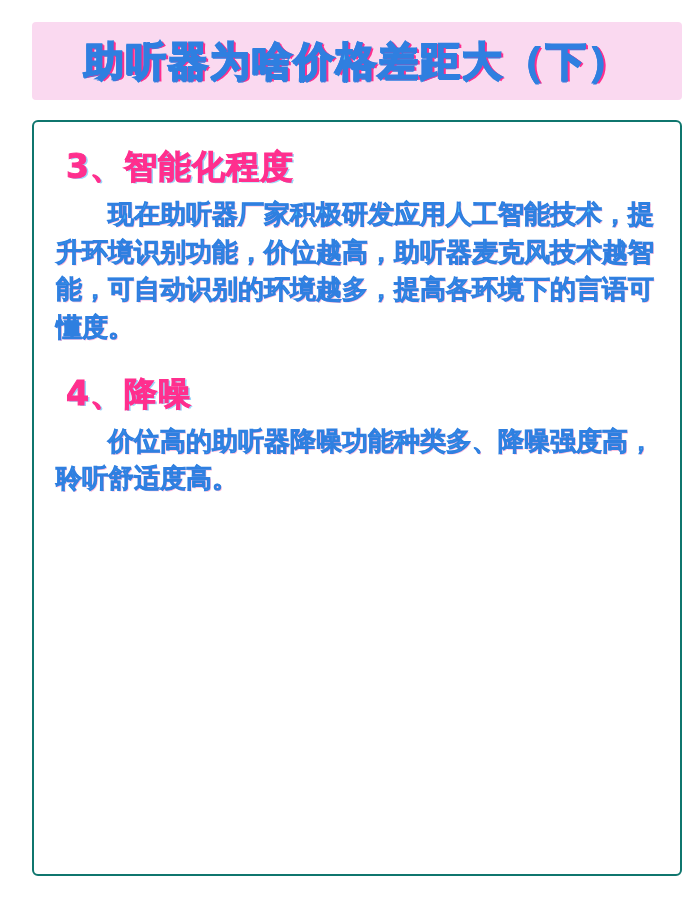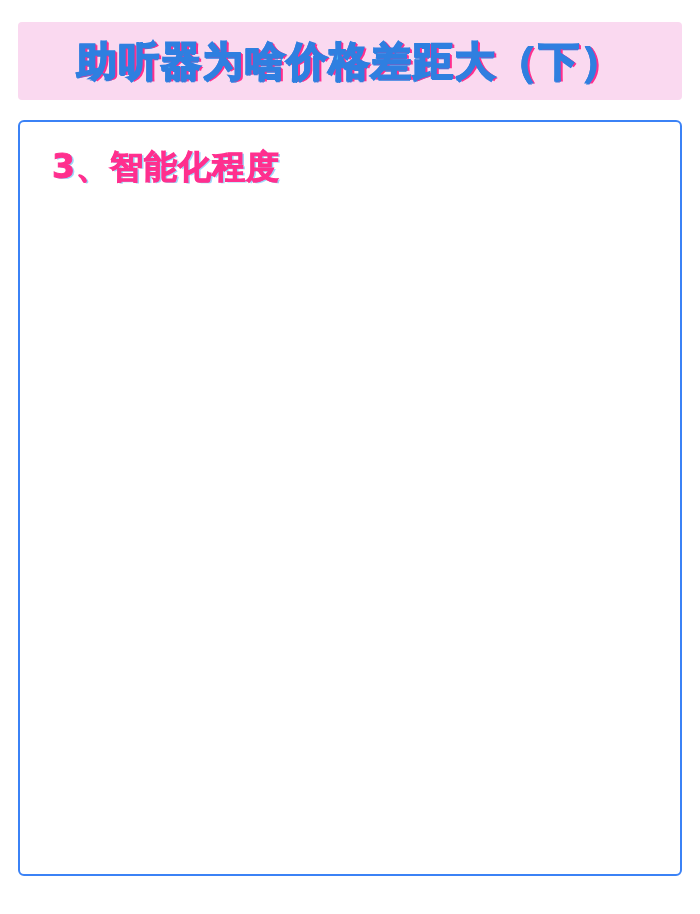--- a/index.html
+++ b/index.html
@@ -12,21 +12,21 @@
     background: #ffffff;
     font-family: "DejaVu Sans", "Liberation Sans", sans-serif;
     overflow: hidden;
   }
   .poster {
     position: relative;
     width: 700px;
     height: 914px;
     box-sizing: border-box;
     background: #ffffff;
-    padding: 22px 18px 18px 18px;
+    padding: 22px 18px 18px 32px;
   }
   
   .title-banner {
     width: 100%;
     height: 78px;
     background: #fad9f0;
     border-radius: 4px;
     display: flex;
     align-items: center;
     justify-content: center;
@@ -45,21 +45,21 @@
        0 2px 0 #2f7fe0;
     white-space: nowrap;
     font-family: "DejaVu Sans", "Liberation Sans", sans-serif;
   }
   
   .card {
     margin-top: 20px;
     width: 100%;
     height: 756px;
     box-sizing: border-box;
-    border: 2px solid #3b82f6;
+    border: 2px solid #0f766e;
     border-radius: 6px;
     background: #ffffff;
     padding: 18px 22px 10px 22px;
     overflow: hidden;
   }
   .section {
     margin-bottom: 6px;
   }
   .section-heading {
     font-size: 33px;
@@ -92,24 +92,29 @@
 <div class="poster">
 
   <div class="title-banner">
     <div class="title-text">助听器为啥价格差距大（下）</div>
   </div>
 
   <div class="card">
 
     <div class="section">
       <div class="section-heading">3、智能化程度</div>
+      <p class="section-body">现在助听器厂家积极研发应用人工智能技术，提升环境识别功能，价位越高，助听器麦克风技术越智能，可自动识别的环境越多，提高各环境下的言语可懂度。</p>
     </div>
 
     <div class="spacer-sm"></div>
 
+    <div class="section">
+      <div class="section-heading">4、降噪</div>
+      <p class="section-body">价位高的助听器降噪功能种类多、降噪强度高，聆听舒适度高。</p>
+    </div>
 
     <div class="spacer-md"></div>
 
     <div class="section">
     </div>
 
   </div>
 </div>
 
 </body></html>

